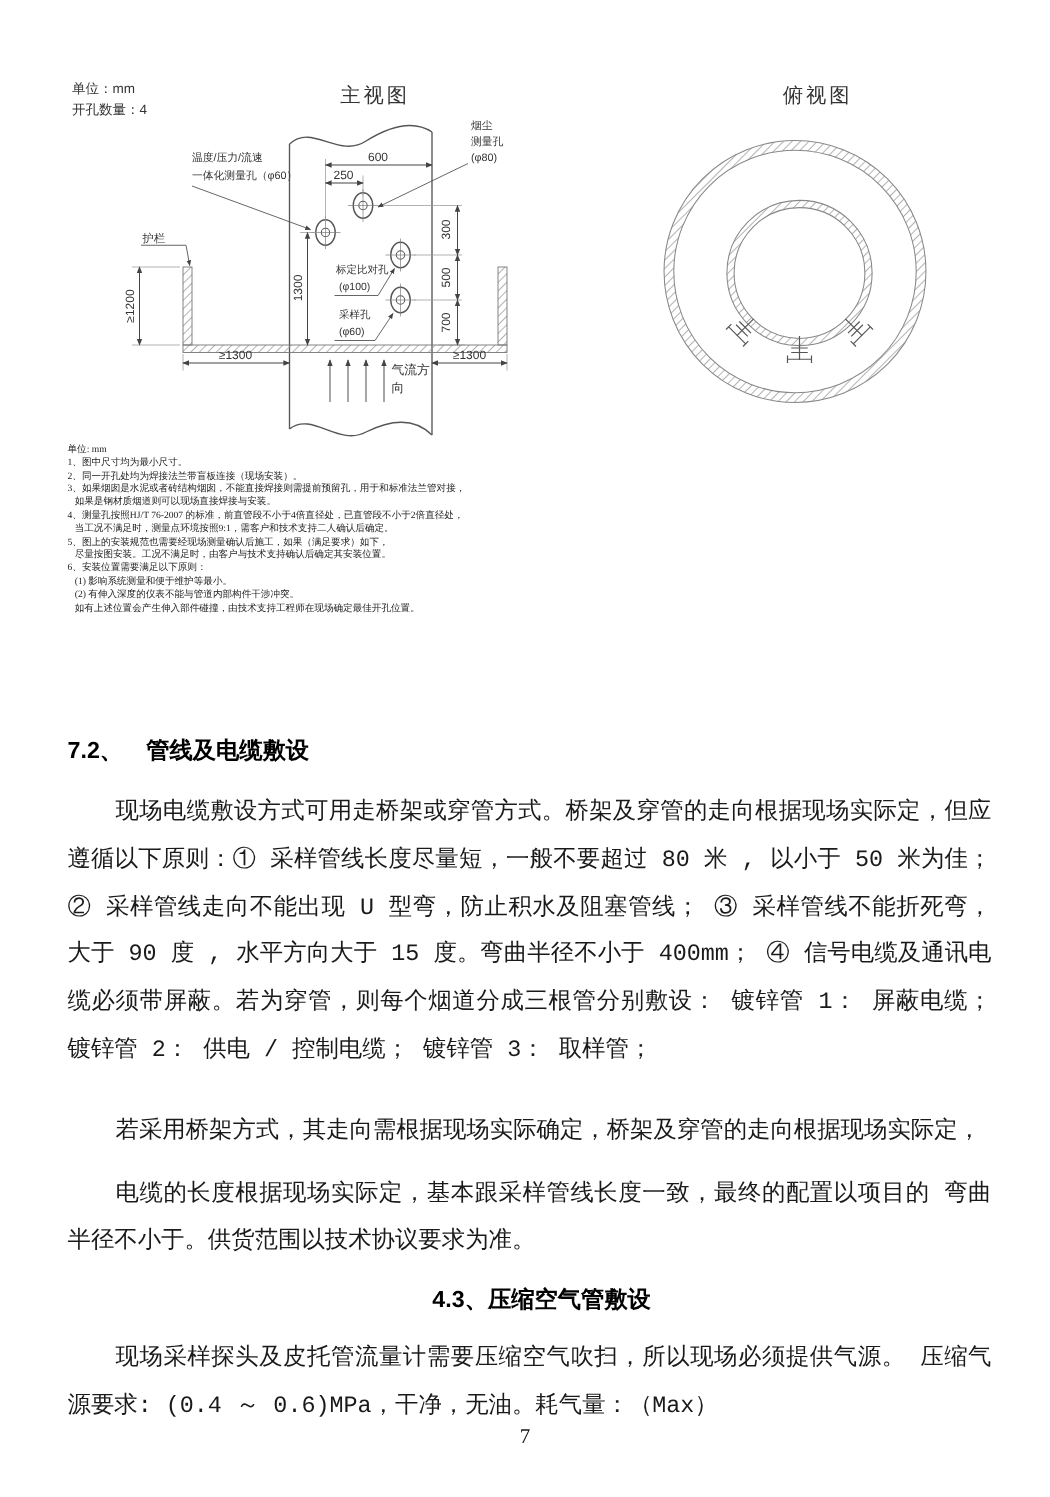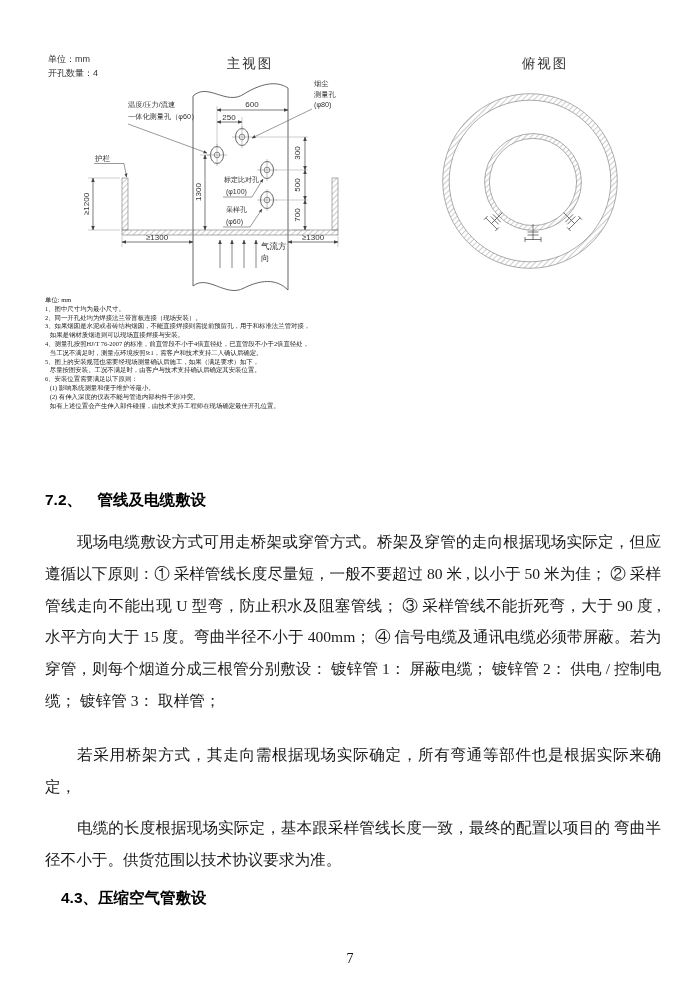--- a/index.html
+++ b/index.html
@@ -6,23 +6,23 @@
   .page{position:relative;width:700px;height:998px;background:#ffffff;overflow:hidden;
         font-family:"Liberation Serif","DejaVu Serif",serif;color:#111;}
   .drawing-svg{position:absolute;left:40px;top:50px;}
   svg text{fill:#333;font-family:"Liberation Sans","DejaVu Sans",sans-serif;}
   .notes{position:absolute;left:45px;top:296px;width:250px;color:#222;
          font-size:6.4px;line-height:8.8px;filter:blur(0.25px);}
   .note-line{white-space:pre;}
   .body-text{position:absolute;left:45px;top:478px;width:616px;}
   .sec-heading{font-family:"Liberation Sans","DejaVu Sans",sans-serif;
                font-size:15.5px;font-weight:bold;margin:12px 0 0 0;color:#000;}
-  .sec-heading.h43{margin-left:16px;}
+  .sec-heading.h43{margin-left:16px;text-align:center;}
   .para{font-size:15.6px;line-height:31.8px;text-align:justify;
-        text-indent:32px;margin:0;color:#1a1a1a;}
+        text-indent:32px;margin:0;color:#1a1a1a;font-family:Liberation Mono, monospace;}
   .p1{margin-top:15px;}
   .p2{margin-top:22px;}
   .p3{margin-top:10px;}
   .p4{margin-top:13px;}
   .page-num{position:absolute;left:0;top:951px;width:100%;text-align:center;
             font-size:14px;color:#111;}
 </style>
 </head>
 <body>
 
@@ -177,19 +177,20 @@
     <div class="note-line">   尽量按图安装。工况不满足时，由客户与技术支持确认后确定其安装位置。</div>
     <div class="note-line">6、安装位置需要满足以下原则：</div>
     <div class="note-line">   (1) 影响系统测量和便于维护等最小。</div>
     <div class="note-line">   (2) 有伸入深度的仪表不能与管道内部构件干涉冲突。</div>
     <div class="note-line">   如有上述位置会产生伸入部件碰撞，由技术支持工程师在现场确定最佳开孔位置。</div>
   </div>
 
   <div class="body-text">
     <div class="sec-heading">7.2、　管线及电缆敷设</div>
     <p class="para p1">现场电缆敷设方式可用走桥架或穿管方式。桥架及穿管的走向根据现场实际定，但应遵循以下原则：① 采样管线长度尽量短，一般不要超过 80 米 , 以小于 50 米为佳； ② 采样管线走向不能出现 U 型弯，防止积水及阻塞管线； ③ 采样管线不能折死弯，大于 90 度 , 水平方向大于 15 度。弯曲半径不小于 400mm； ④ 信号电缆及通讯电缆必须带屏蔽。若为穿管，则每个烟道分成三根管分别敷设： 镀锌管 1： 屏蔽电缆； 镀锌管 2： 供电 / 控制电缆； 镀锌管 3： 取样管；</p>
-    <p class="para p2">若采用桥架方式，其走向需根据现场实际确定，所有弯通等部件也是根据实际来确定，</p>
+    <p class="para p2">若采用桥架方式，其走向需根据现场实际确定，桥架及穿管的走向根据现场实际定，</p>
     <p class="para p3">电缆的长度根据现场实际定，基本跟采样管线长度一致，最终的配置以项目的 弯曲半径不小于。供货范围以技术协议要求为准。</p>
     <div class="sec-heading h43">4.3、压缩空气管敷设</div>
+    <p class="para p4">现场采样探头及皮托管流量计需要压缩空气吹扫，所以现场必须提供气源。 压缩气源要求: (0.4 ～ 0.6)MPa，干净，无油。耗气量：（Max）</p>
   </div>
 
   <div class="page-num">7</div>
 </div>
 
 </body></html>

